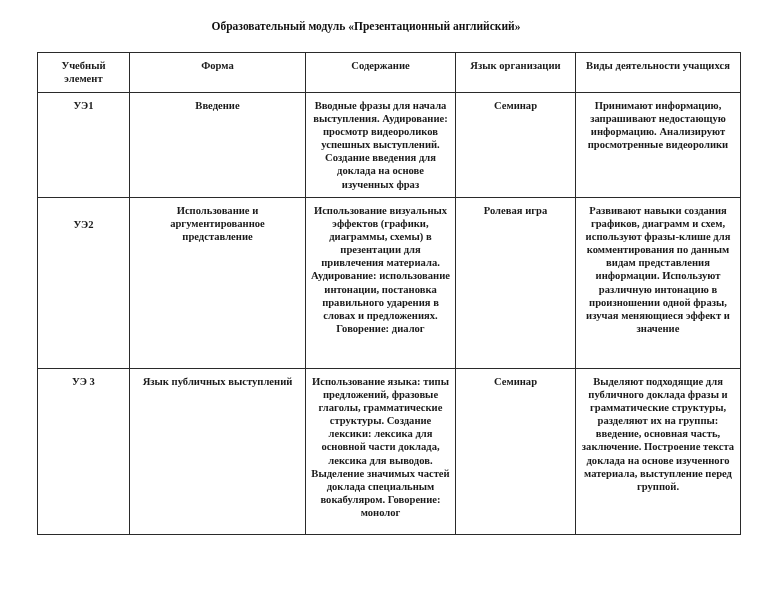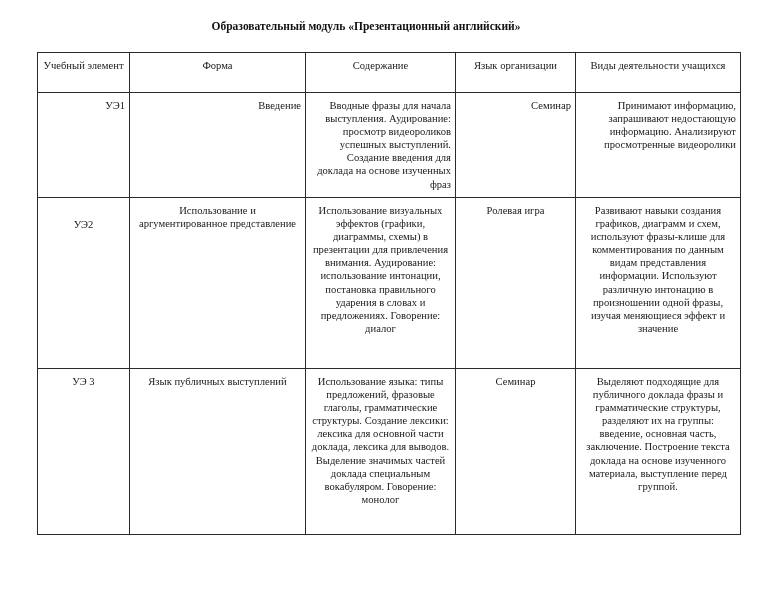--- a/index.html
+++ b/index.html
@@ -34,33 +34,33 @@
       table-layout: fixed;
       font-size: 10.6px;
       line-height: 13.1px;
     }
     table.module-table th,
     table.module-table td {
       border: 1.4px solid #2a2a2a;
       vertical-align: top;
       text-align: center;
       padding: 6px 4px 4px 4px;
-      font-weight: normal;
+      font-weight: bold;
       color: #1a1a1a;
     }
     table.module-table th {
       height: 29px;
       padding-top: 6px;
     }
     col.c1 { width: 92px; }
     col.c2 { width: 176px; }
     col.c3 { width: 150px; }
     col.c4 { width: 120px; }
     col.c5 { width: 165px; }
-    tr.r1 td { height: 94px; text-align: right; }
+    tr.r1 td { height: 94px; }
     tr.r2 td { height: 146px; }
     tr.r3 td { height: 155px; }
   </style>
 </head>
 <body>
 
 <div class="doc-title">Образовательный модуль «Презентационный английский»</div>
 
 <table class="module-table">
   <colgroup>
@@ -83,21 +83,21 @@
     <tr class="r1">
       <td>УЭ1</td>
       <td>Введение</td>
       <td>Вводные фразы для начала выступления. Аудирование: просмотр видеороликов успешных выступлений. Создание введения для доклада на основе изученных фраз</td>
       <td>Семинар</td>
       <td>Принимают информацию, запрашивают недостающую информацию. Анализируют просмотренные видеоролики</td>
     </tr>
     <tr class="r2">
       <td style="padding-top:20px;">УЭ2</td>
       <td>Использование и аргументированное представление</td>
-      <td>Использование визуальных эффектов (графики, диаграммы, схемы) в презентации для привлечения внимания. Аудирование: использование интонации, постановка правильного ударения в словах и предложениях. Говорение: диалог</td>
+      <td>Использование визуальных эффектов (графики, диаграммы, схемы) в презентации для привлечения материала. Аудирование: использование интонации, постановка правильного ударения в словах и предложениях. Говорение: диалог</td>
       <td>Ролевая игра</td>
       <td>Развивают навыки создания графиков, диаграмм и схем, используют фразы-клише для комментирования по данным видам представления информации. Используют различную интонацию в произношении одной фразы, изучая меняющиеся эффект и значение</td>
     </tr>
     <tr class="r3">
       <td>УЭ 3</td>
       <td>Язык публичных выступлений</td>
       <td>Использование языка: типы предложений, фразовые глаголы, грамматические структуры. Создание лексики: лексика для основной части доклада, лексика для выводов. Выделение значимых частей доклада специальным вокабуляром. Говорение: монолог</td>
       <td>Семинар</td>
       <td>Выделяют подходящие для публичного доклада фразы и грамматические структуры, разделяют их на группы: введение, основная часть, заключение. Построение текста доклада на основе изученного материала, выступление перед группой.</td>
     </tr>

